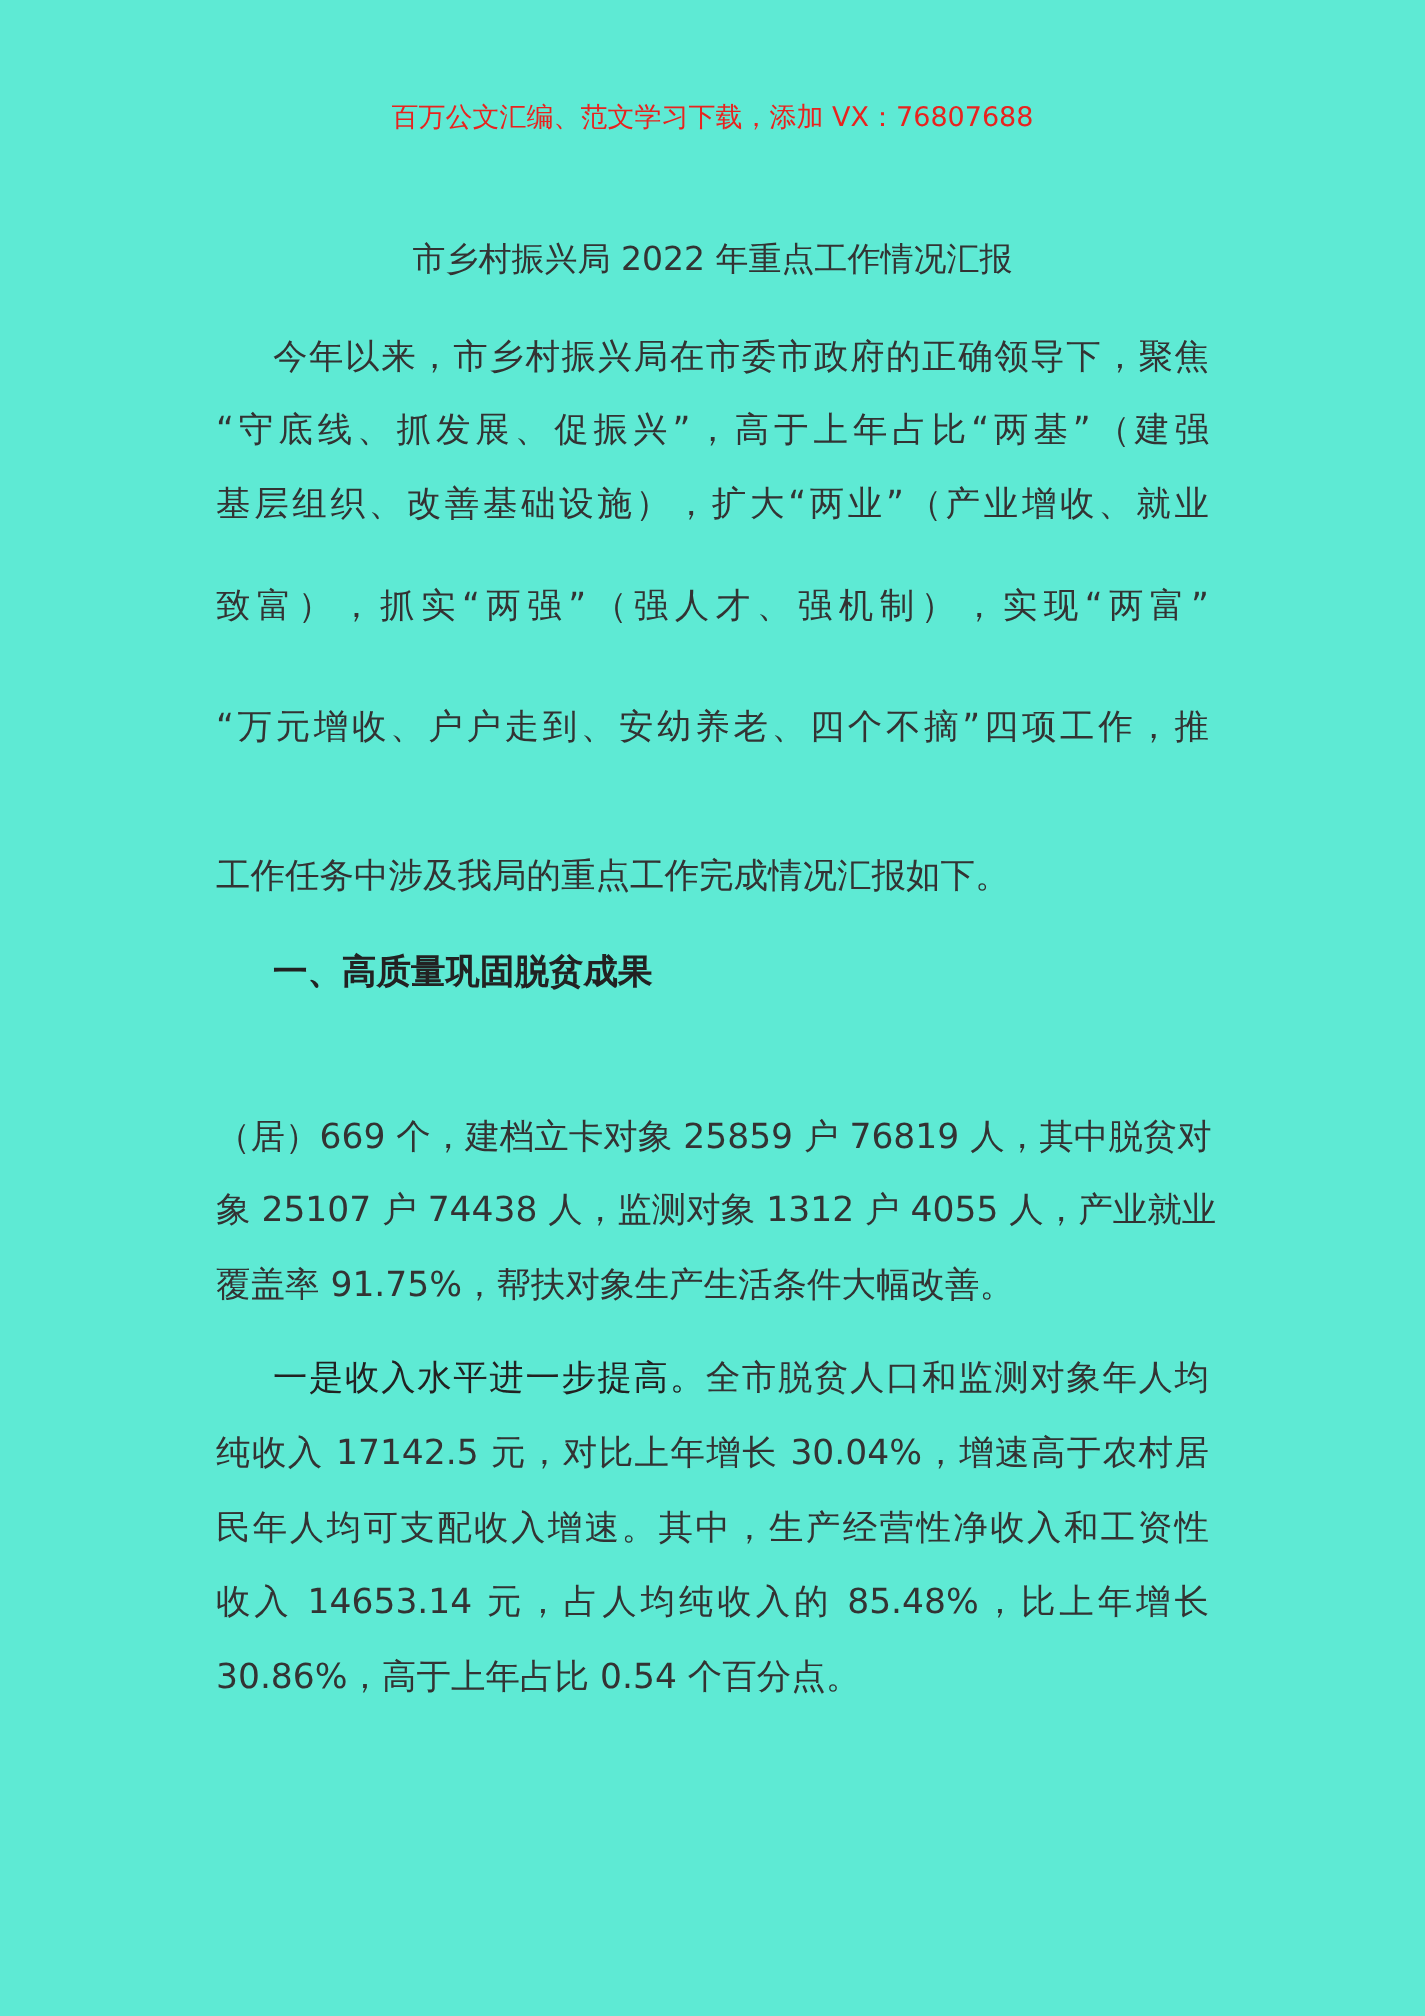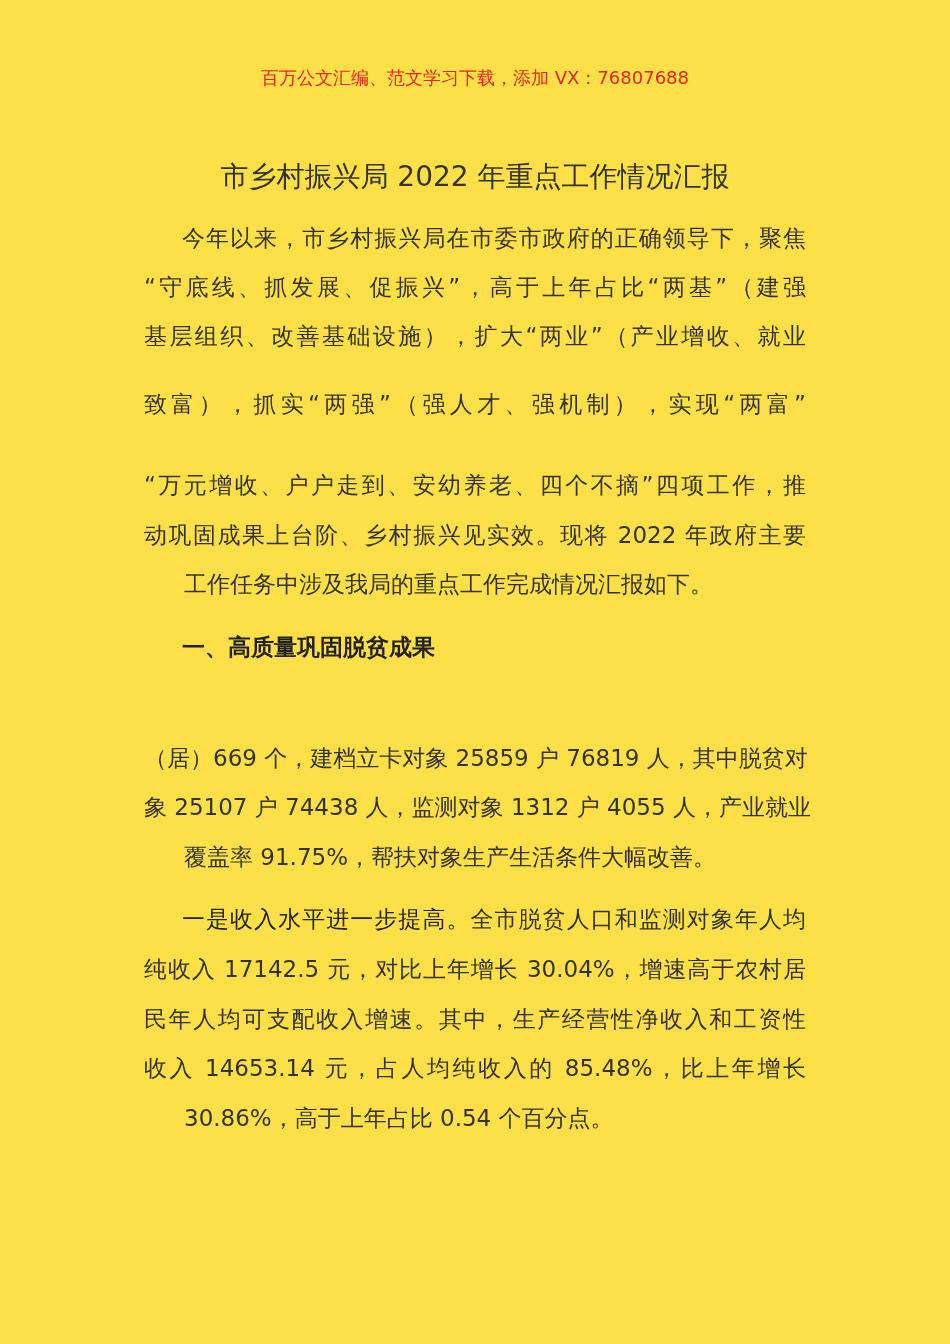--- a/index.html
+++ b/index.html
@@ -1,42 +1,41 @@
 <!DOCTYPE html>
 <html><head>
   <meta charset="utf-8">
   <style>
     html, body { margin: 0; padding: 0; background: #ffffff; }
     body { width: 950px; height: 1344px; position: relative; overflow: hidden;
            font-family: "DejaVu Sans", "Liberation Sans", sans-serif; color: #333333; }
-    .page { position: absolute; left: 0; top: 0; width: 950px; height: 1344px; background: #fde047; }
+    .page { position: absolute; left: 0; top: 0; width: 950px; height: 1344px; background: #5eead4; }
     .header-note { position: absolute; left: 0; width: 950px; top: 66px; text-align: center;
                    font-size: 18px; color: #e8231f; white-space: nowrap; }
     .doc-title { position: absolute; left: 0; width: 950px; top: 158px; text-align: center;
-                 font-size: 28px; color: #333; white-space: nowrap; }
+                 font-size: 22px; color: #333; white-space: nowrap; }
     .line { position: absolute; left: 144px; width: 662px; font-size: 23px; line-height: 30px;
             white-space: nowrap; color: #333; text-align: justify; text-align-last: justify; }
-    .line.last { text-align-last: left; margin-left: 40px; }
+    .line.last { text-align-last: left; }
     .line.indent { left: 182px; width: 624px; }
     .heading { position: absolute; left: 182px; font-size: 23px; font-weight: bold; color: #222; white-space: nowrap; }
     .bold { font-weight: normal; color: #222; }
   </style>
 </head>
 <body>
 
 <div class="page">
   <div class="header-note">百万公文汇编、范文学习下载，添加 VX：76807688</div>
   <div class="doc-title">市乡村振兴局 2022 年重点工作情况汇报</div>
 
   <div class="line indent" style="top:223px">今年以来，市乡村振兴局在市委市政府的正确领导下，聚焦</div>
   <div class="line" style="top:272px">“守底线、抓发展、促振兴”，高于上年占比“两基”（建强</div>
   <div class="line" style="top:321px">基层组织、改善基础设施），扩大“两业”（产业增收、就业</div>
   <div class="line" style="top:389px">致富），抓实“两强”（强人才、强机制），实现“两富”</div>
   <div class="line" style="top:470px">“万元增收、户户走到、安幼养老、四个不摘”四项工作，推</div>
-  <div class="line" style="top:520px">动巩固成果上台阶、乡村振兴见实效。现将 2022 年政府主要</div>
   <div class="line last" style="top:569px">工作任务中涉及我局的重点工作完成情况汇报如下。</div>
 
   <div class="heading" style="top:632px">一、高质量巩固脱贫成果</div>
 
   <div class="line" style="top:743px">（居）669 个，建档立卡对象 25859 户 76819 人，其中脱贫对</div>
   <div class="line" style="top:792px">象 25107 户 74438 人，监测对象 1312 户 4055 人，产业就业</div>
   <div class="line last" style="top:842px">覆盖率 91.75%，帮扶对象生产生活条件大幅改善。</div>
 
   <div class="line indent" style="top:904px"><span class="bold">一是收入水平进一步提高。</span><span>全市脱贫人口和监测对象年人均</span></div>
   <div class="line" style="top:954px">纯收入 17142.5 元，对比上年增长 30.04%，增速高于农村居</div>

